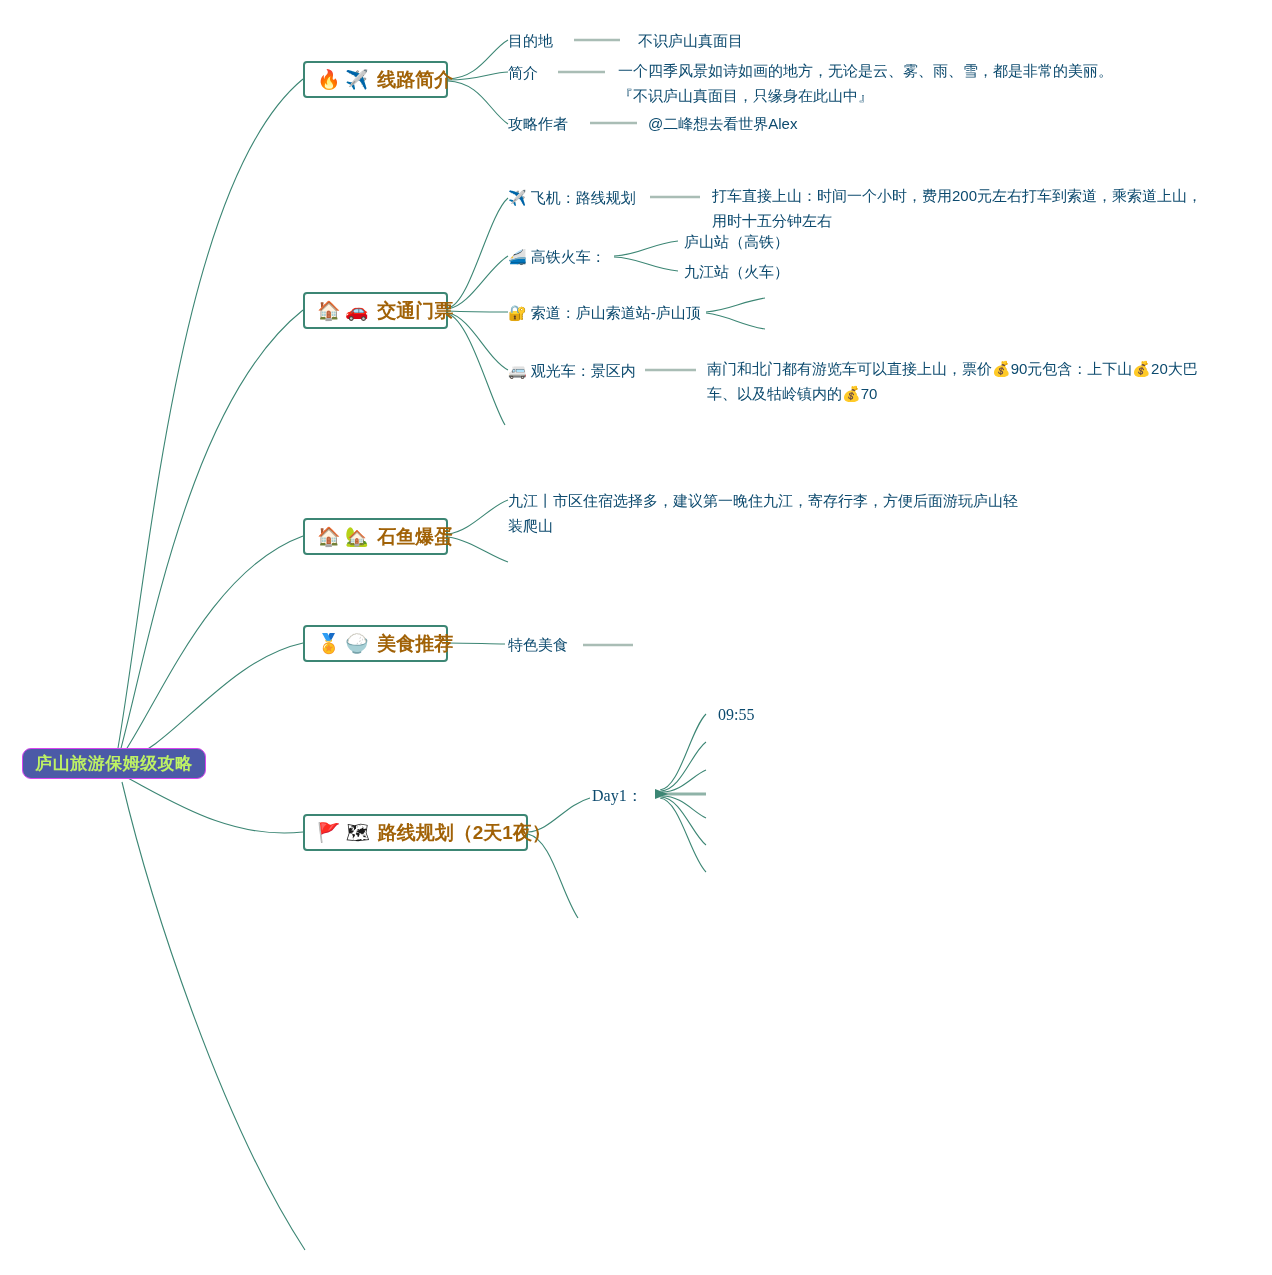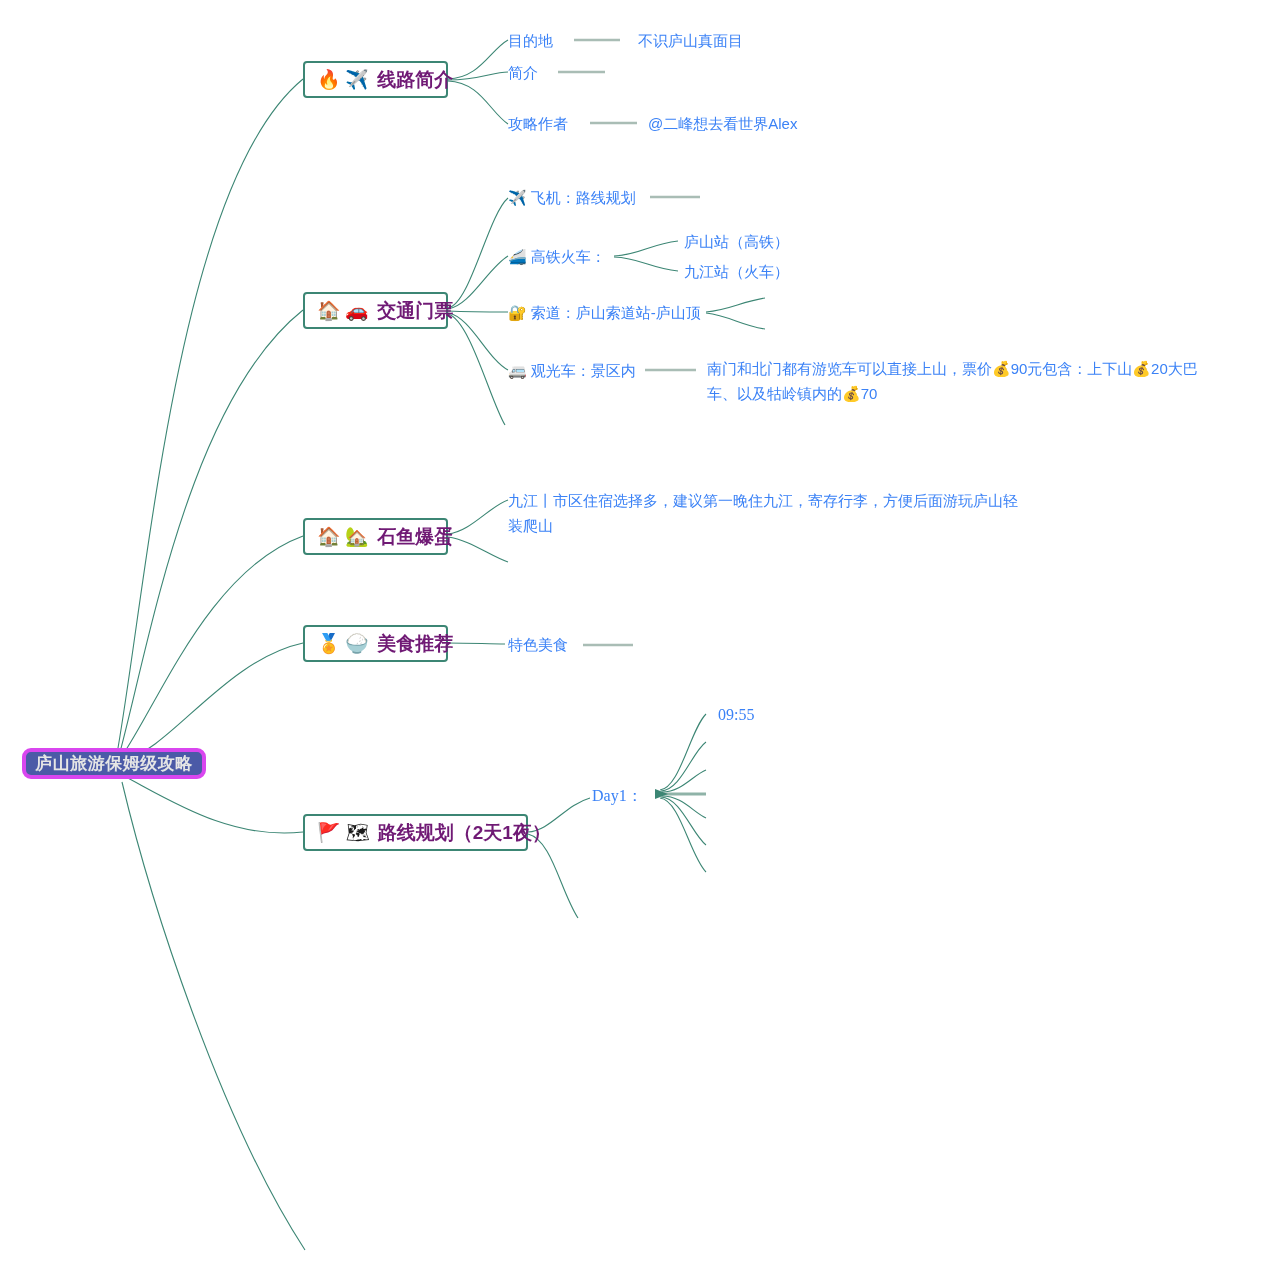--- a/index.html
+++ b/index.html
@@ -27,23 +27,23 @@
     width: 1272px;
     height: 1275px;
     pointer-events: none;
   }
 
   
   .root-node {
     position: absolute;
     box-sizing: border-box;
     background: #4b5aa7;
-    border: 4px solid #d946ef;
+    border: 1px solid #d946ef;
     border-radius: 9px;
-    color: #e5e5e5;
+    color: #bef264;
     font-size: 17px;
     font-weight: bold;
     letter-spacing: 0.5px;
     display: flex;
     align-items: center;
     justify-content: center;
     white-space: nowrap;
   }
 
   
@@ -60,30 +60,30 @@
   }
   .branch-node .emoji {
     font-size: 19px;
     line-height: 1;
     margin-right: 5px;
     font-family: "DejaVu Sans", sans-serif;
   }
   .branch-node .branch-label {
     font-size: 19px;
     font-weight: bold;
-    color: #701a75;
+    color: #a16207;
     margin-left: 3px;
   }
 
   
   .text-node {
     position: absolute;
     font-size: 15px;
     line-height: 25px;
-    color: #3b82f6;
+    color: #0c4a6e;
     white-space: nowrap;
   }
   .text-node.wrap {
     white-space: normal;
   }
   .text-node .emoji {
     font-family: "DejaVu Sans", sans-serif;
     font-size: 15px;
     margin-right: 4px;
   }
@@ -190,33 +190,35 @@
   <div class="branch-node" style="left:303px; top:61px; width:145px; height:37px;">
     <span class="emoji">🔥</span>
     <span class="emoji">✈️</span>
     <span class="branch-label">线路简介</span>
   </div>
 
   <div class="text-node" style="left:508px; top:28px;">目的地</div>
   <div class="text-node" style="left:638px; top:28px;">不识庐山真面目</div>
 
   <div class="text-node" style="left:508px; top:60px;">简介</div>
+  <div class="text-node wrap" style="left:618px; top:58px; width:500px;">一个四季风景如诗如画的地方，无论是云、雾、雨、雪，都是非常的美丽。『不识庐山真面目，只缘身在此山中』</div>
 
   <div class="text-node" style="left:508px; top:111px;">攻略作者</div>
   <div class="text-node" style="left:648px; top:111px;">@二峰想去看世界Alex</div>
 
   <div class="branch-node" style="left:303px; top:292px; width:145px; height:37px;">
     <span class="emoji">🏠</span>
     <span class="emoji">🚗</span>
     <span class="branch-label">交通门票</span>
   </div>
 
   <div class="text-node" style="left:508px; top:185px;">
     <span class="emoji">✈️</span><span>飞机：路线规划</span>
   </div>
+  <div class="text-node wrap" style="left:712px; top:183px; width:500px;">打车直接上山：时间一个小时，费用200元左右打车到索道，乘索道上山，用时十五分钟左右</div>
 
   <div class="text-node" style="left:508px; top:244px;">
     <span class="emoji">🚄</span><span>高铁火车：</span>
   </div>
   <div class="text-node" style="left:684px; top:229px;">庐山站（高铁）</div>
   <div class="text-node" style="left:684px; top:259px;">九江站（火车）</div>
 
   <div class="text-node" style="left:508px; top:300px;">
     <span class="emoji">🔐</span><span>索道：庐山索道站-庐山顶</span>
   </div>

